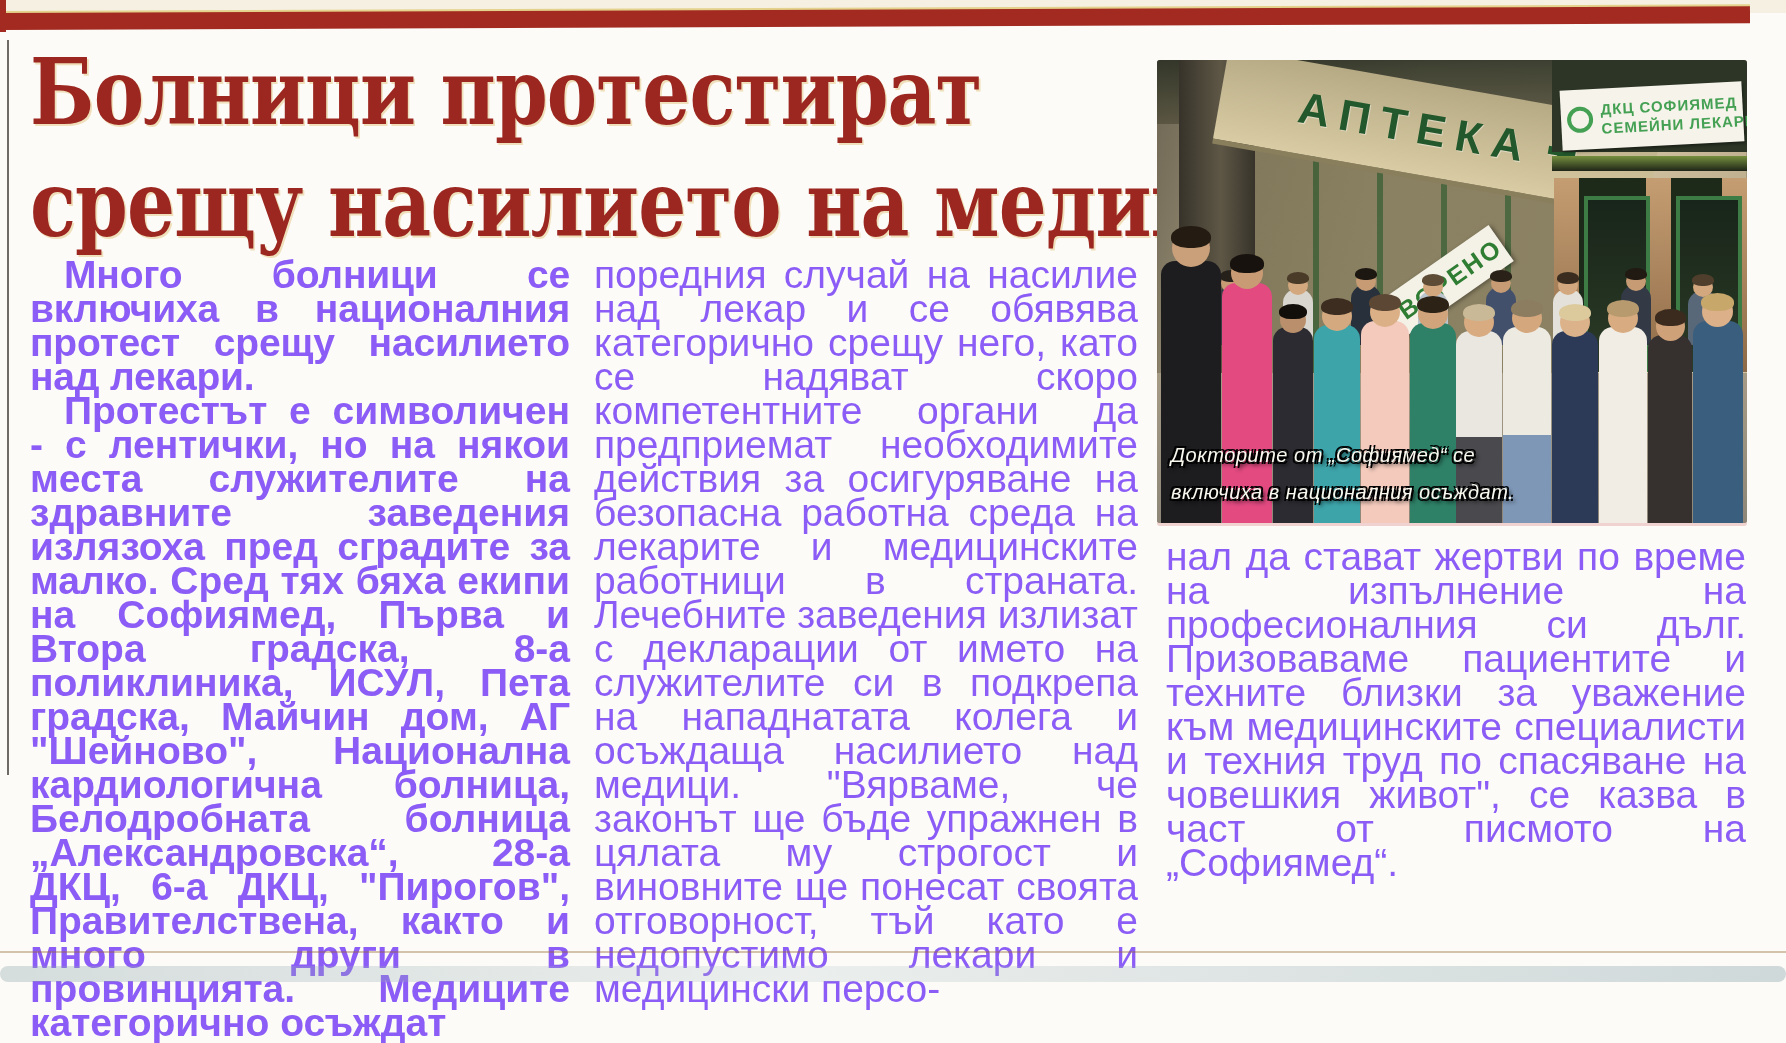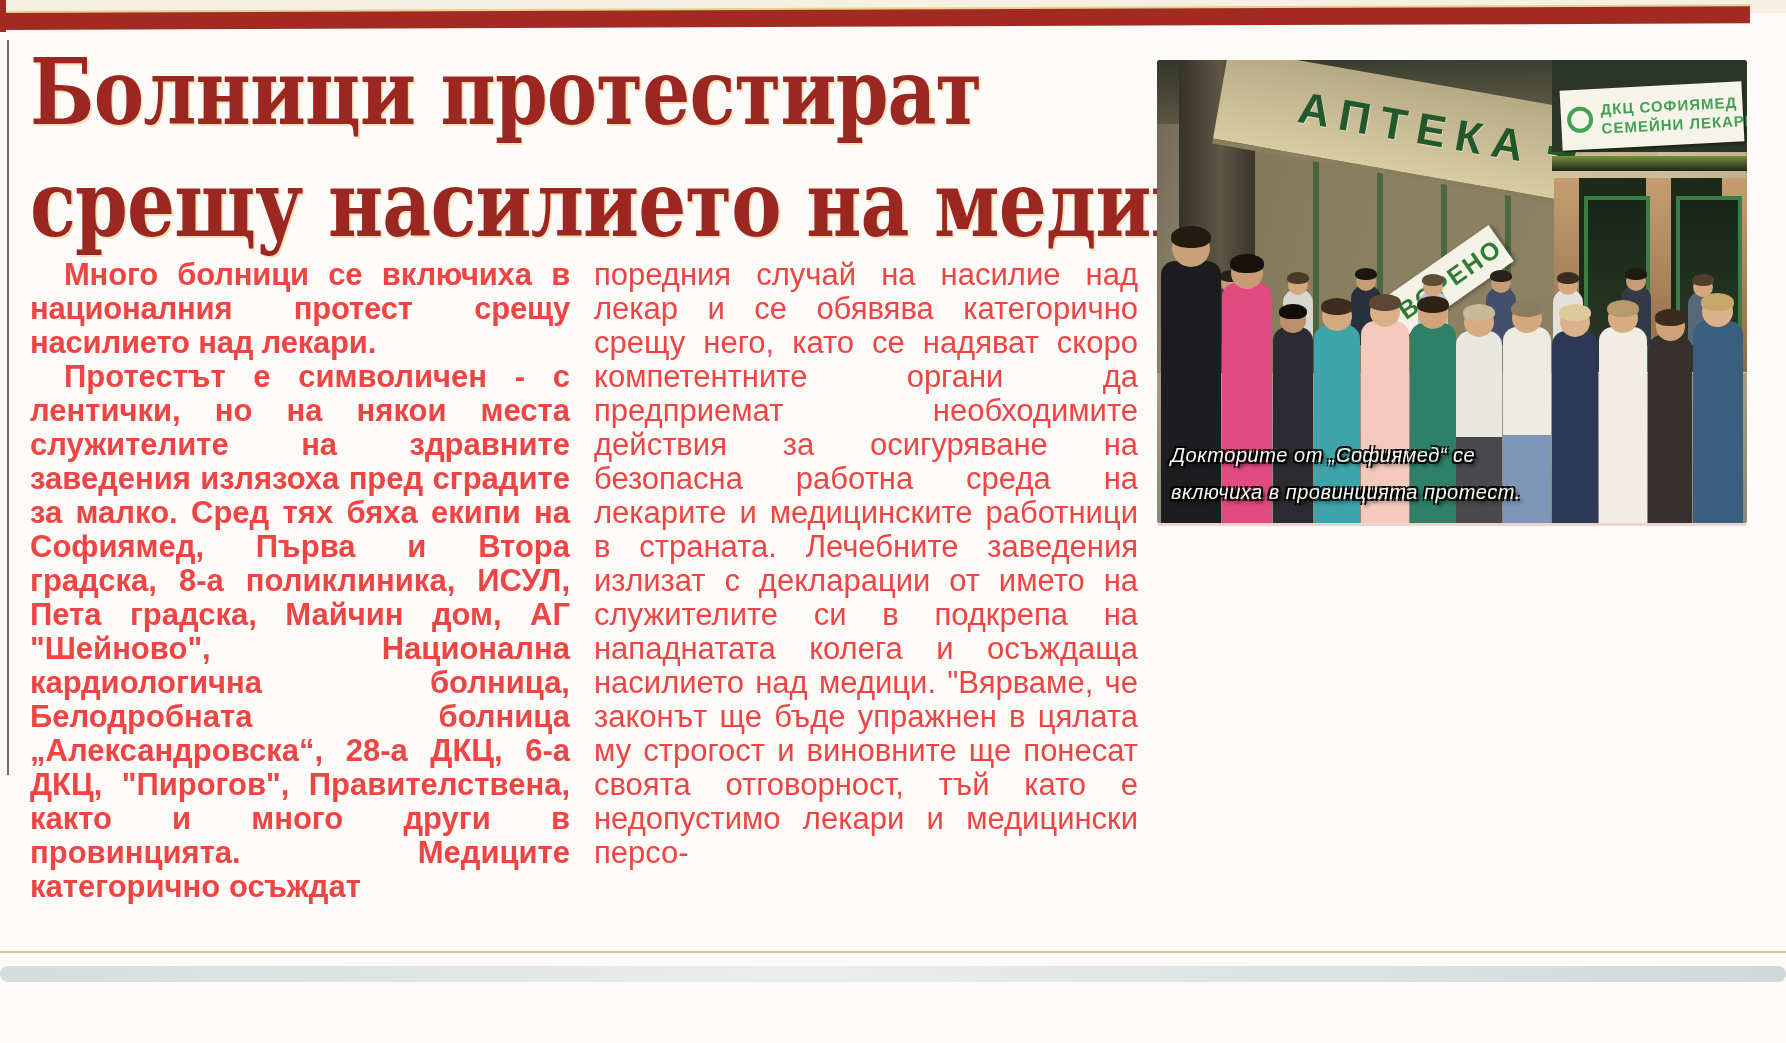--- a/index.html
+++ b/index.html
@@ -23,21 +23,21 @@
     font-family:"DejaVu Serif", serif;font-weight:bold;
     font-size:92px;line-height:1;white-space:nowrap;
     transform:scaleX(.82);transform-origin:left top;
     letter-spacing:-1px;
     text-shadow:2px 2px 0 rgba(214,176,74,.35);
   }
   .headline.l1{top:46px;}
   .headline.l2{top:158px;}
 
   
-  .col{position:absolute;font-size:31px;line-height:34px;color:#ef4444;text-align:justify;}
+  .col{position:absolute;font-size:39px;line-height:34px;color:#8b5cf6;text-align:justify;}
   .col p{margin:0;}
   .col .lead{font-weight:bold;text-indent:34px;letter-spacing:-0.2px;}
   .col .indent{text-indent:34px;font-weight:bold;}
   .col1{left:30px;top:258px;width:540px;}
   .col2{left:594px;top:258px;width:544px;}
   .col3{left:1166px;top:540px;width:580px;}
 
   
   .photo{
     position:absolute;left:1157px;top:60px;width:590px;height:463px;
@@ -121,20 +121,23 @@
   <div class="headline l1">Болници протестират</div>
   <div class="headline l2">срещу насилието на медици</div>
 
   <div class="col col1">
     <p class="lead">Много болници се включиха в националния протест срещу насилието над лекари.</p>
     <p class="indent">Протестът е символичен - с лентички, но на някои места служителите на здравните заведения излязоха пред сградите за малко. Сред тях бяха екипи на Софиямед, Първа и Втора градска, 8-а поликлиника, ИСУЛ, Пета градска, Майчин дом, АГ "Шейново", Национална кардиологична болница, Белодробната болница „Александровска“, 28-а ДКЦ, 6-а ДКЦ, "Пирогов", Правителствена, както и много други в провинцията. Медиците категорично осъждат</p>
   </div>
   <div class="col col2">
     <p>поредния случай на насилие над лекар и се обявява категорично срещу него, като се надяват скоро компетентните органи да предприемат необходимите действия за осигуряване на безопасна работна среда на лекарите и медицинските работници в страната. Лечебните заведения излизат с декларации от името на служителите си в подкрепа на нападнатата колега и осъждаща насилието над медици. "Вярваме, че законът ще бъде упражнен в цялата му строгост и виновните ще понесат своята отговорност, тъй като е недопустимо лекари и медицински персо-</p>
   </div>
+  <div class="col col3">
+    <p>нал да стават жертви по време на изпълнение на професионалния си дълг. Призоваваме пациентите и техните близки за уважение към медицинските специалисти и техния труд по спасяване на човешкия живот", се казва в част от писмото на „Софиямед“.</p>
+  </div>
 
   <div class="photo">
     <div class="ph-foliage"></div>
     <div class="ph-pillar-left"></div>
     <div class="ph-window"></div>
     <div class="ph-awning">
       <span>АПТЕКА</span>
       <span class="cross">✚</span>
     </div>
     <div class="ph-open-sign">
@@ -277,20 +280,20 @@
         </div>
         <div class="person" style="width: 50px;">
           <div class="p-head" style="height: 31px; width: 31px; background: rgb(220, 176, 136);">
             <div class="p-hair" style="background: rgb(200, 167, 107);"></div>
           </div>
           <div class="p-body" style="height: 202px; background: rgb(58, 94, 126);"></div>
         </div>
       </div>
     <div class="ph-caption">
       <span>Докторите от „Софиямед“ се</span><br>
-      <span>включиха в провинцията протест.</span>
+      <span>включиха в националния осъждат.</span>
     </div>
   </div>
 
   <div class="scan-line"></div>
   <div class="scan-strip"></div>
 
 </div>
 
 </body></html>

